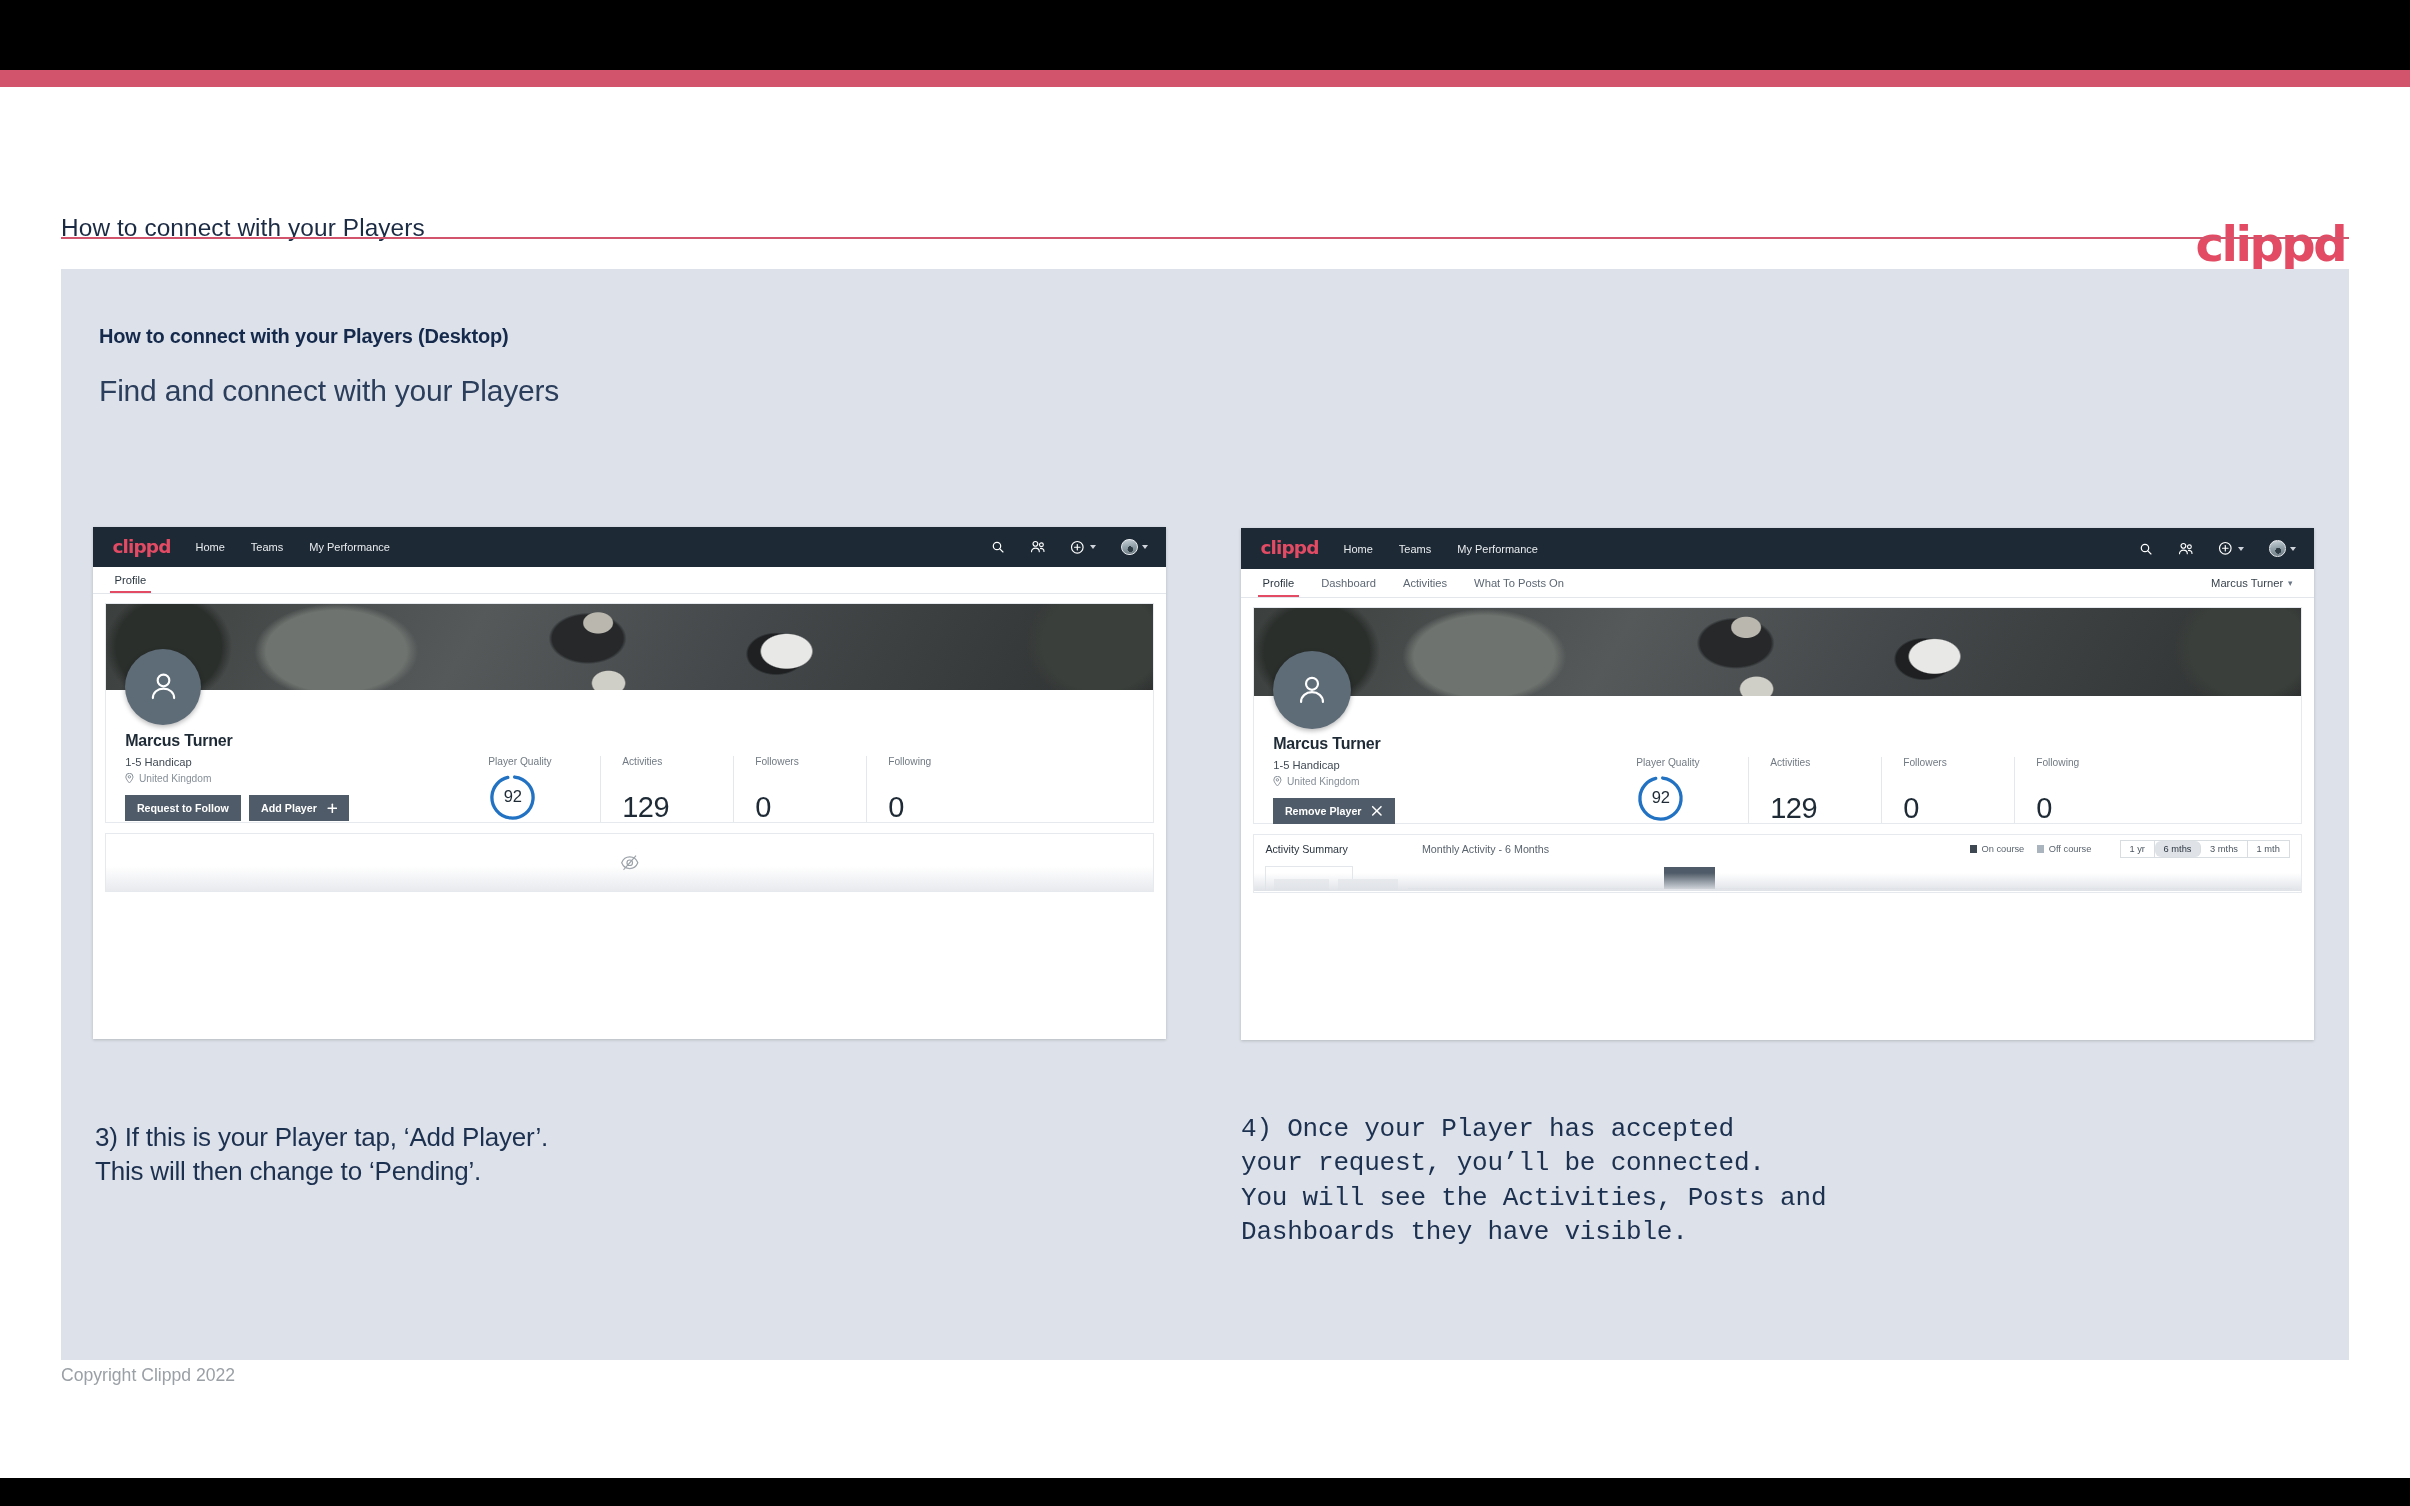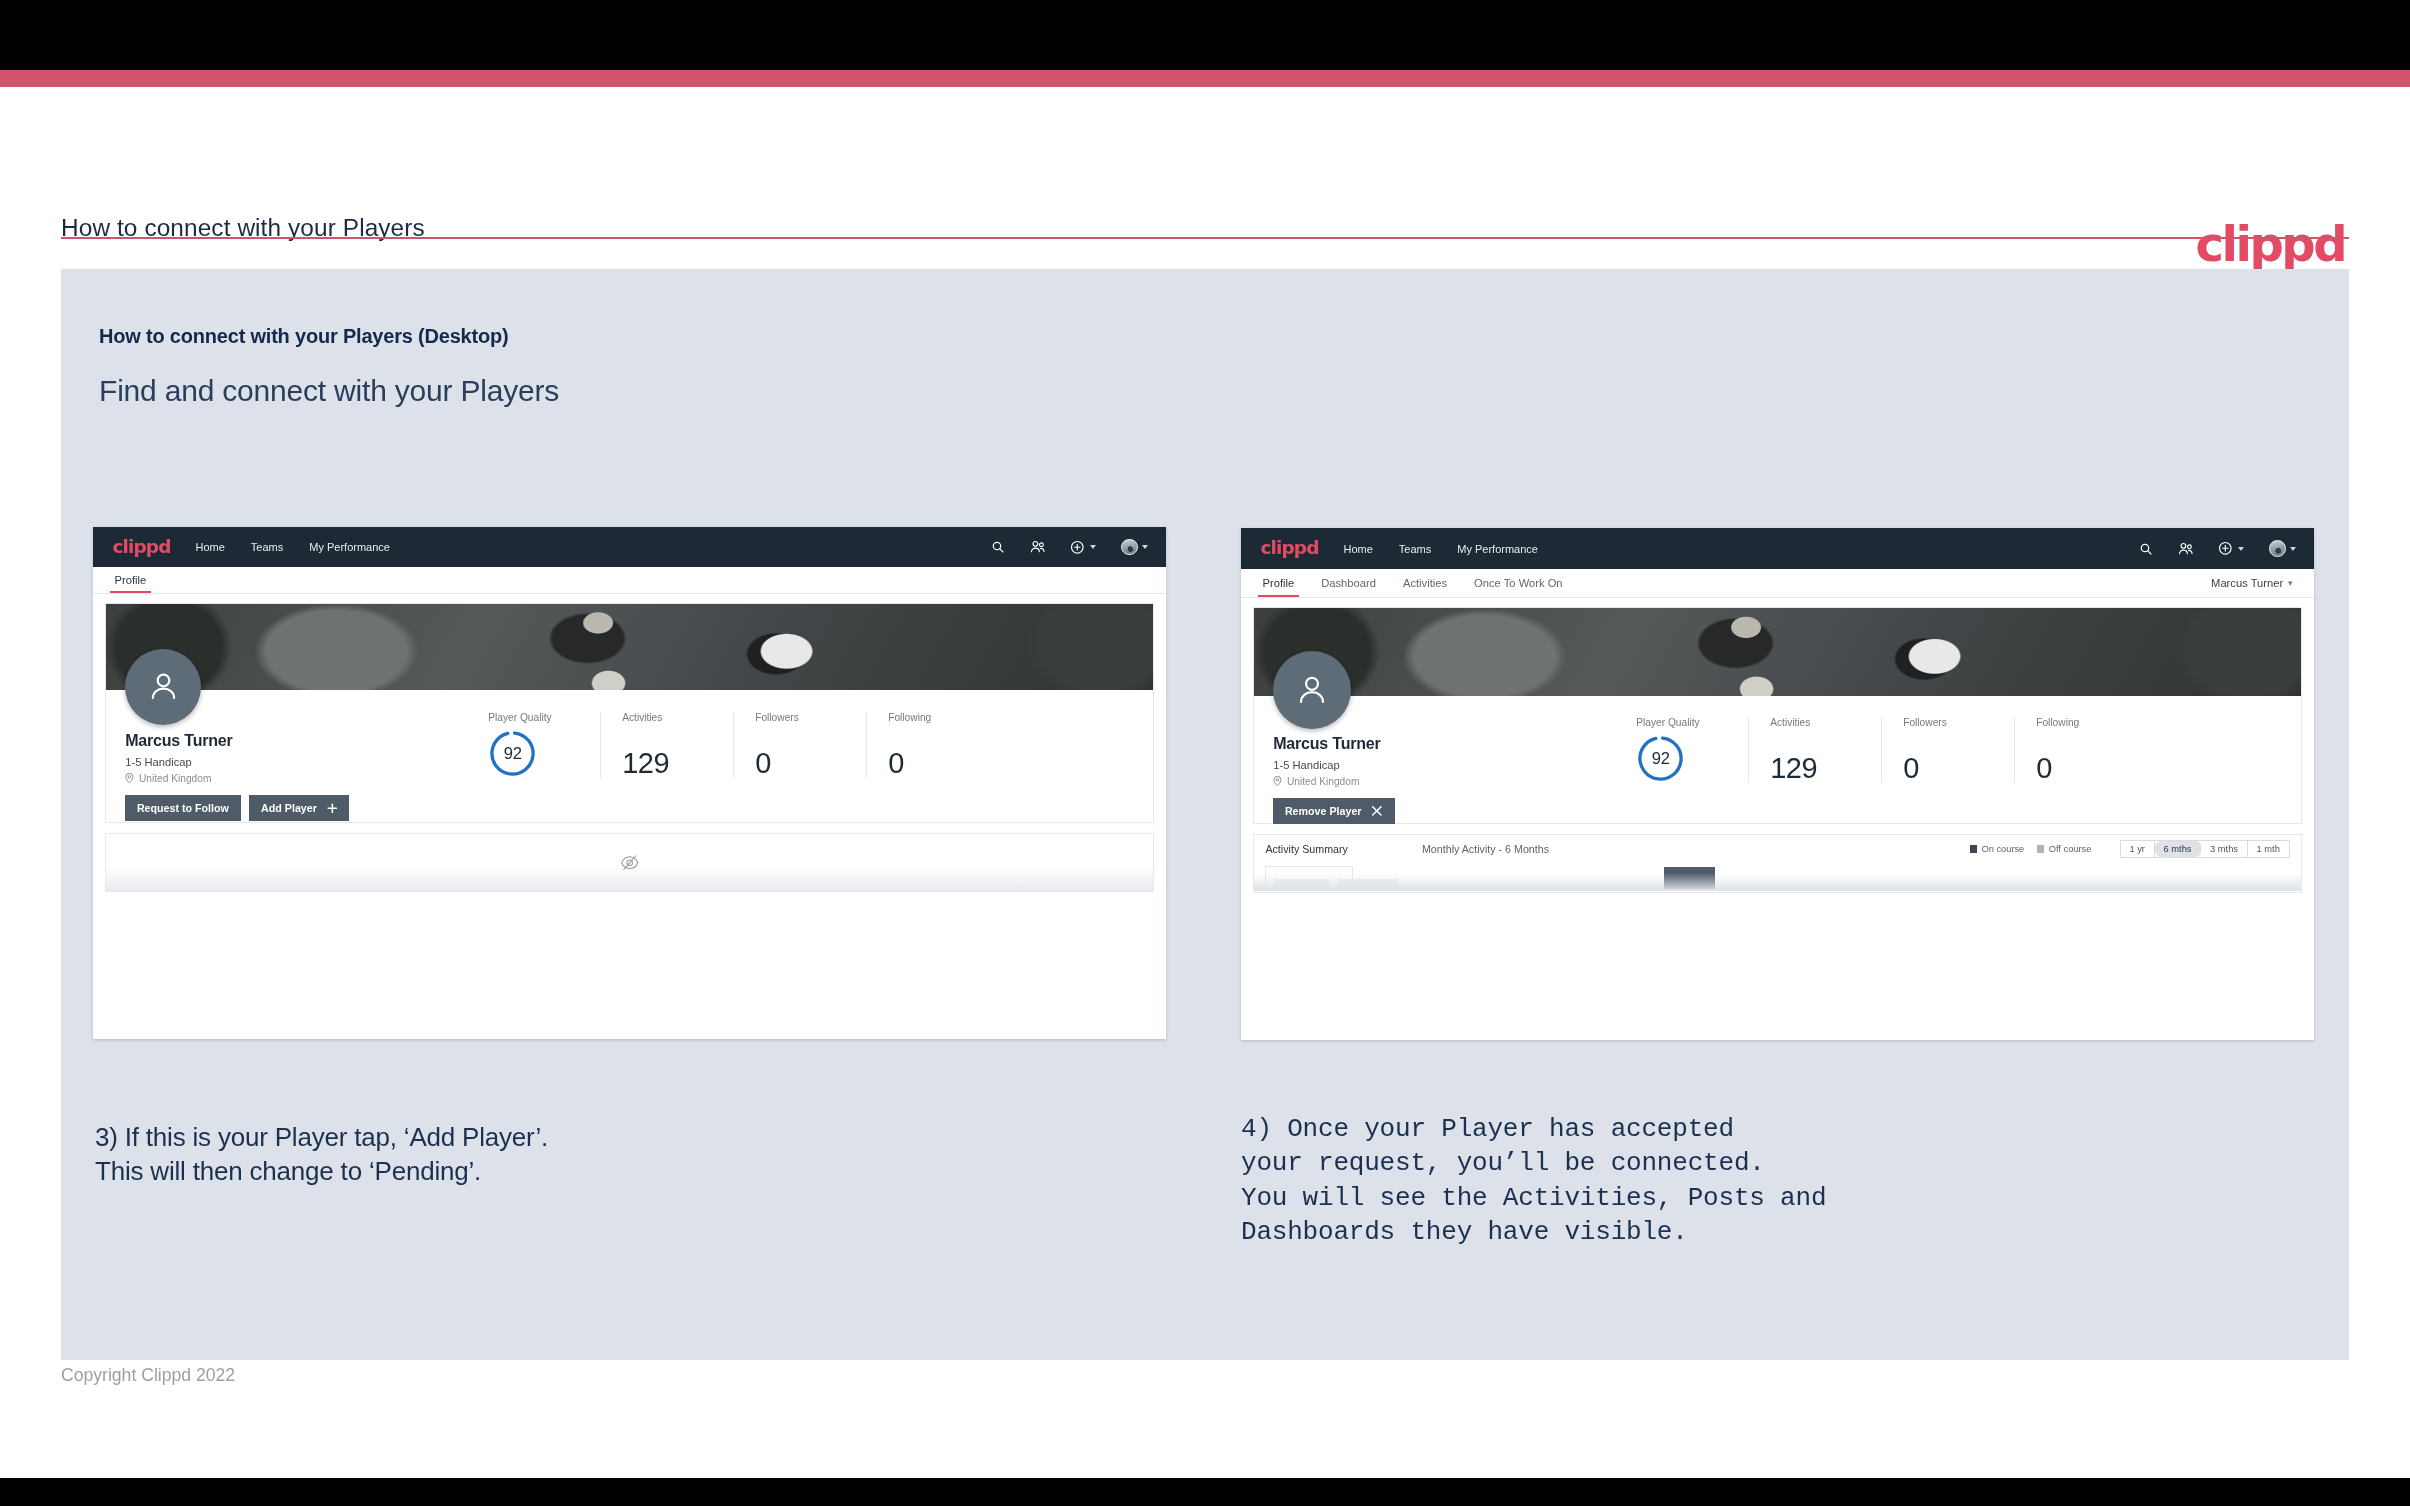--- a/index.html
+++ b/index.html
@@ -148,21 +148,21 @@
   .profile-handicap { font-size:11.2px; color:#404a55; margin-top:5.9px; }
   .profile-loc { font-size:10.2px; color:#8590999e; color:#868f98; margin-top:4.9px;
                  display:flex; align-items:center; gap:4.9px; }
   .profile-btns { display:flex; gap:8.8px; margin-top:11.7px; }
   .btn-dark {
     background:#4f5b68; color:#fff; font-size:10.7px; font-weight:700;
     padding:6.8px 11.7px; display:inline-flex; align-items:center; gap:9.8px; white-space:nowrap;
   }
 
   
-  .stats { display:flex; flex:1; align-items:flex-start; }
+  .stats { display:flex; flex:1; align-items:flex-end; }
   .shot-left  .stats { padding-top:22.4px; }
   .shot-right .stats { padding-top:21.5px; }
   .stat { position:relative; padding:0 0 0 21.5px; min-width:133px; }
   .stat + .stat { border-left:1px solid #e4e7eb; }
   .stat-label { font-size:10.2px; color:#70798399; color:#717a84; }
   .stat-value { font-size:29px; color:#1e2a35; margin-top:26px; line-height:1; letter-spacing:-0.5px; }
   .ring-wrap { margin-top:5.9px; width:49px; height:49px; position:relative; }
   .ring-wrap svg { position:absolute; inset:0; }
   .ring-val {
     position:absolute; inset:0; display:flex; align-items:center; justify-content:center;
@@ -382,21 +382,21 @@
           <span class="avatar-img"></span>
           <span class="chev"></span>
         </div>
       </div>
     </div>
 
     <div class="app-tabs">
       <div class="app-tab active">Profile</div>
       <div class="app-tab">Dashboard</div>
       <div class="app-tab">Activities</div>
-      <div class="app-tab">Once To Work On</div>
+      <div class="app-tab">What To Posts On</div>
       <div class="tab-user">
         <span>Marcus Turner</span>
         <span class="caret">▾</span>
       </div>
     </div>
 
     <div class="profile-card">
       <div class="banner"></div>
       <div class="profile-lower">
         <div class="avatar-big">

